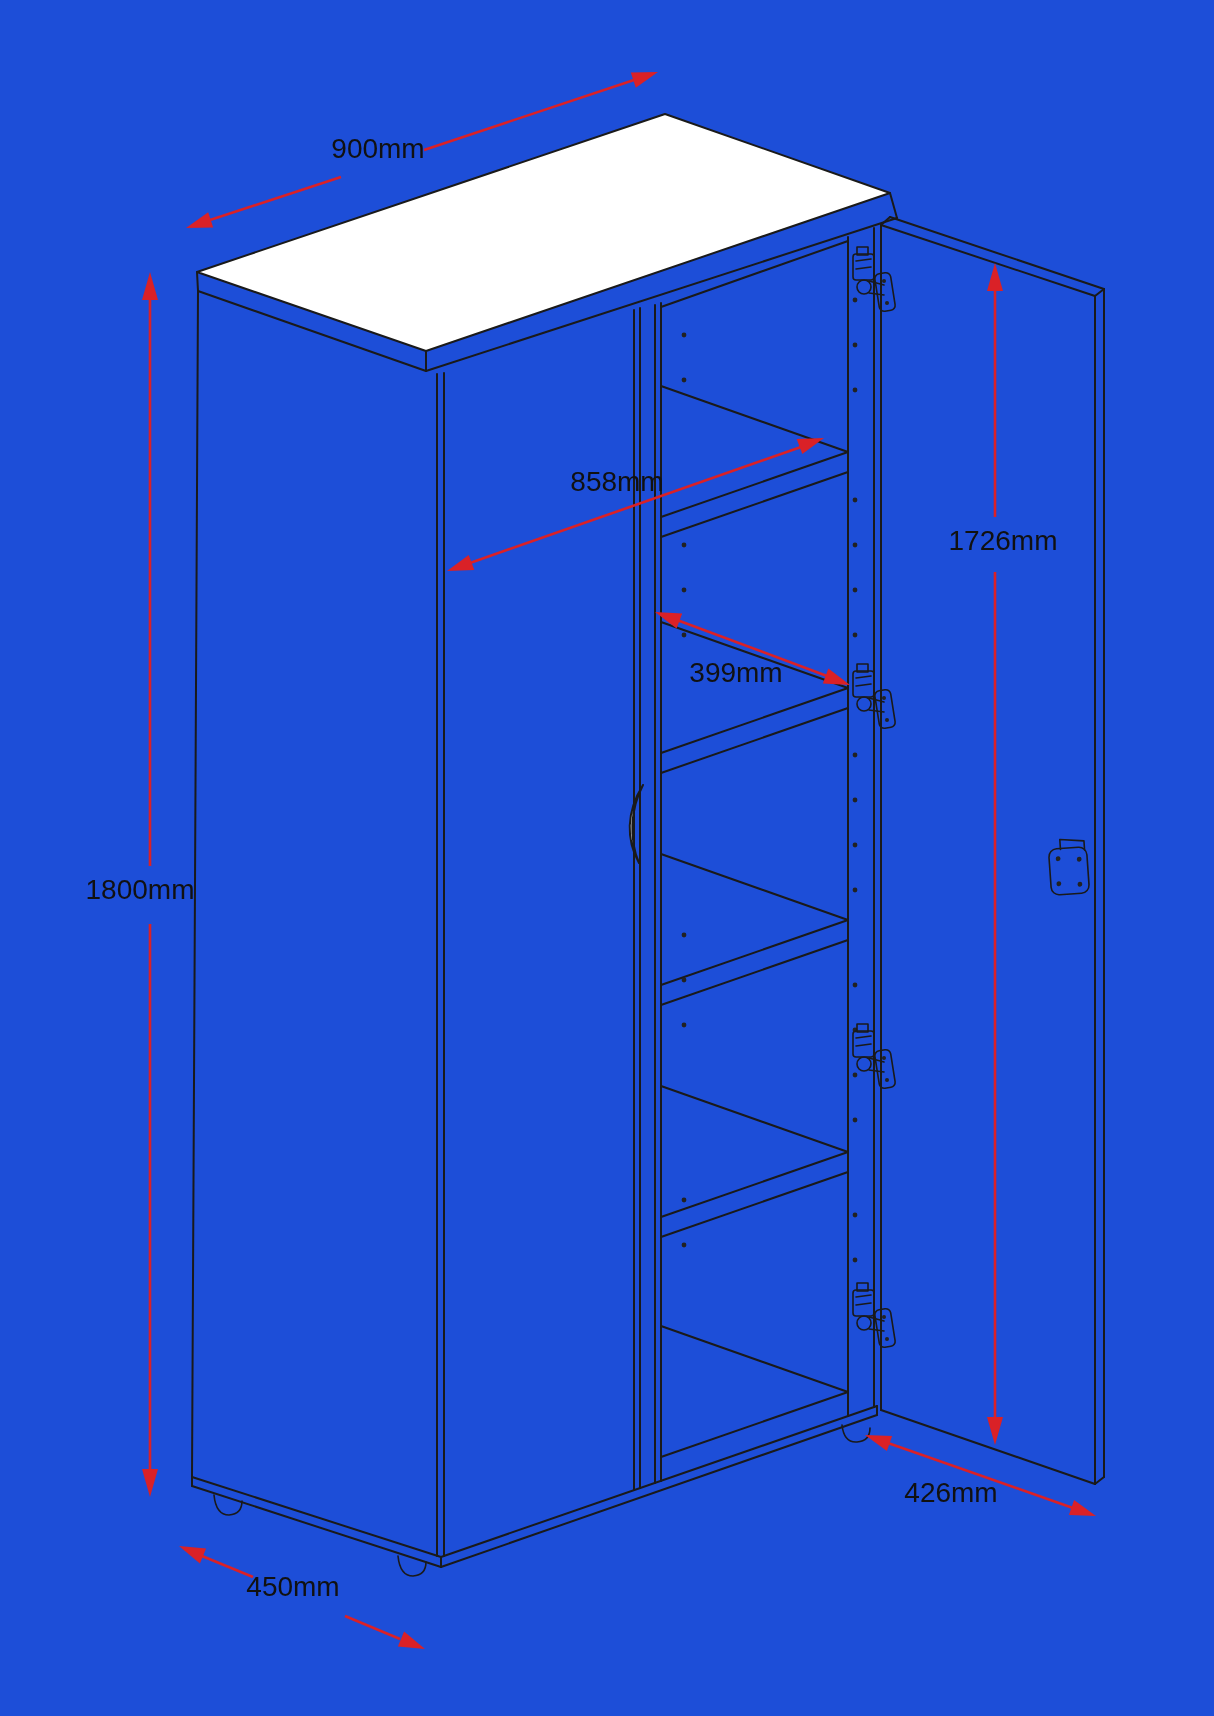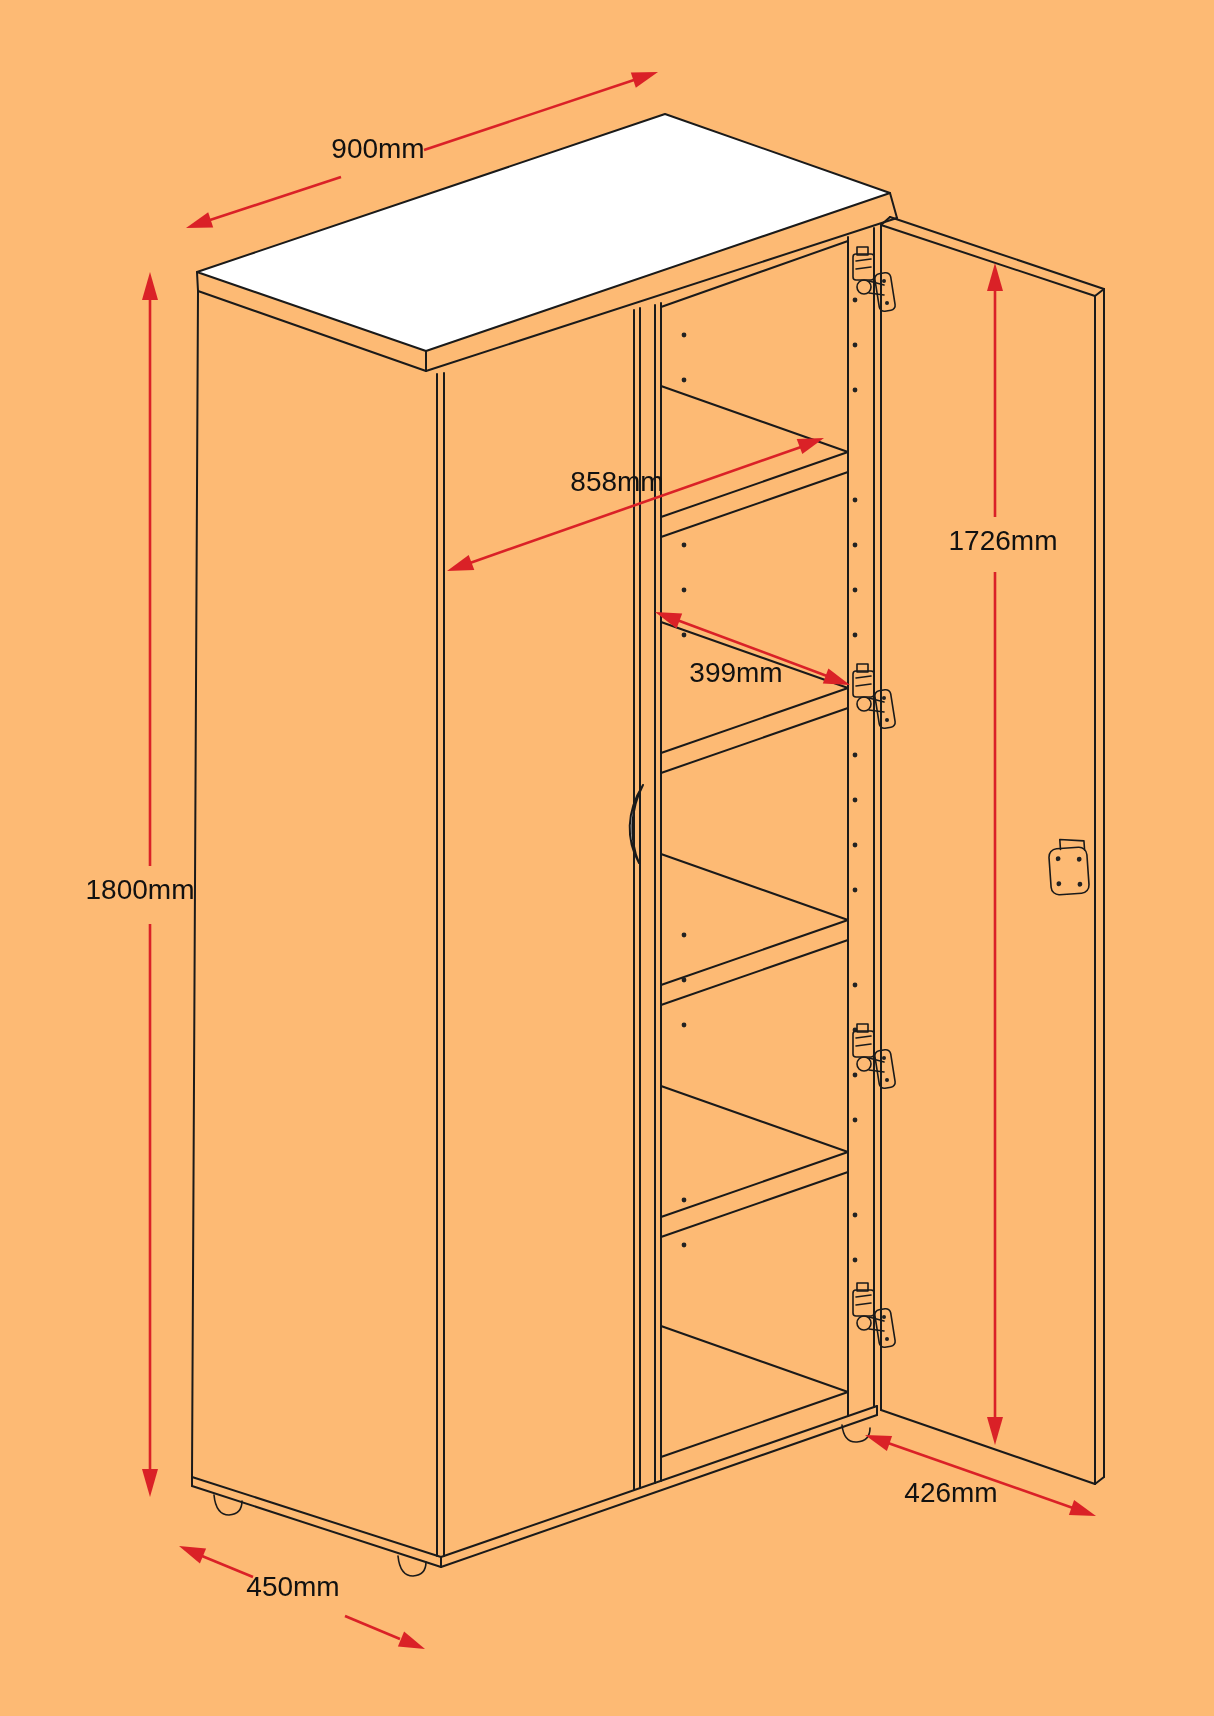--- a/index.html
+++ b/index.html
@@ -1,16 +1,16 @@
 <!DOCTYPE html>
 <html><head>
 <meta charset="utf-8">
 <style>
   html,body{margin:0;padding:0;background:#ffffff;}
-  .stage{position:relative;width:1214px;height:1716px;background:#fdba74;overflow:hidden;
+  .stage{position:relative;width:1214px;height:1716px;background:#1d4ed8;overflow:hidden;
          font-family:"Liberation Sans", sans-serif;}
   svg{display:block}
   .ln{fill:none;stroke:#1a1a1a;stroke-width:2;stroke-linecap:round;stroke-linejoin:round;}
   .thin{fill:none;stroke:#1a1a1a;stroke-width:1.6;stroke-linecap:round;stroke-linejoin:round;}
   .whiteface{fill:#ffffff;stroke:#1a1a1a;stroke-width:2;stroke-linejoin:round;}
   .red{fill:none;stroke:#da2127;stroke-width:2.6;stroke-linecap:butt;}
   .redf{fill:#da2127;stroke:none;}
   .dot{fill:#222222;stroke:none;}
   .dim-text{font-size:28px;fill:#111111;font-family:"Liberation Sans",sans-serif;}
 </style>

